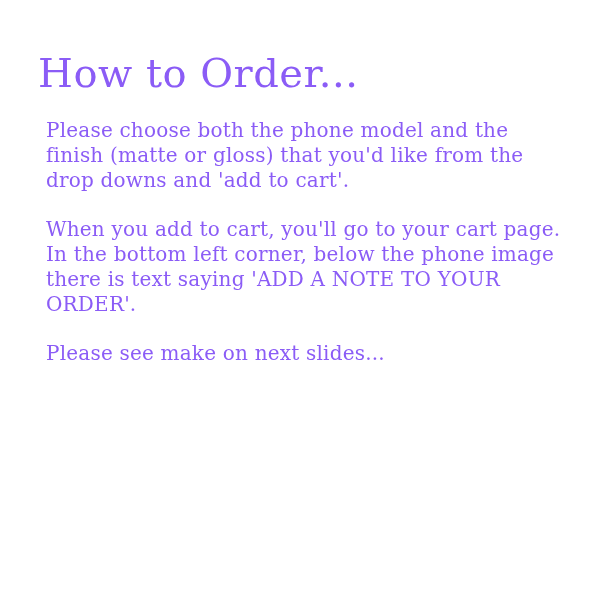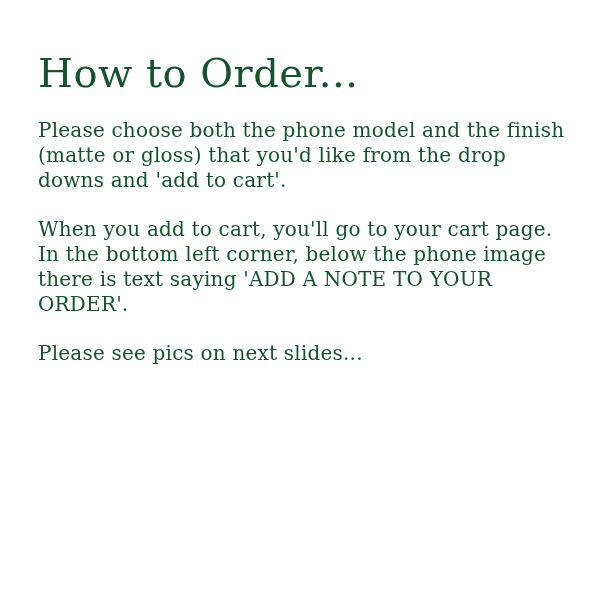--- a/index.html
+++ b/index.html
@@ -8,44 +8,44 @@
     background: #ffffff;
   }
   .slide {
     position: relative;
     width: 600px;
     height: 600px;
     box-sizing: border-box;
     background: #ffffff;
     padding: 50px 30px 0 38px;
     font-family: "DejaVu Serif", serif;
-    color: #14532d;
+    color: #8b5cf6;
     overflow: hidden;
   }
   .slide h1 {
     font-size: 40px;
     font-weight: normal;
     line-height: 1.18;
     margin: 0 0 21px 0;
     letter-spacing: 0.5px;
   }
   .slide p {
     font-size: 20px;
     line-height: 25px;
-    margin: 0 0 24px 0;
+    margin: 0 0 24px 8px;
     max-width: 540px;
     letter-spacing: 0.2px;
   }
 </style>
 </head>
 <body>
 
 <div class="slide">
   <h1>How to Order...</h1>
 
   <p>Please choose both the phone model and the finish (matte or gloss) that you'd like from the drop downs and 'add to cart'.</p>
 
   <p>When you add to cart, you'll go to your cart page. In the bottom left corner, below the phone image there is text saying 'ADD A NOTE TO YOUR ORDER'.</p>
 
 
 
-  <p>Please see pics on next slides...</p>
+  <p>Please see make on next slides...</p>
 </div>
 
 </body></html>

